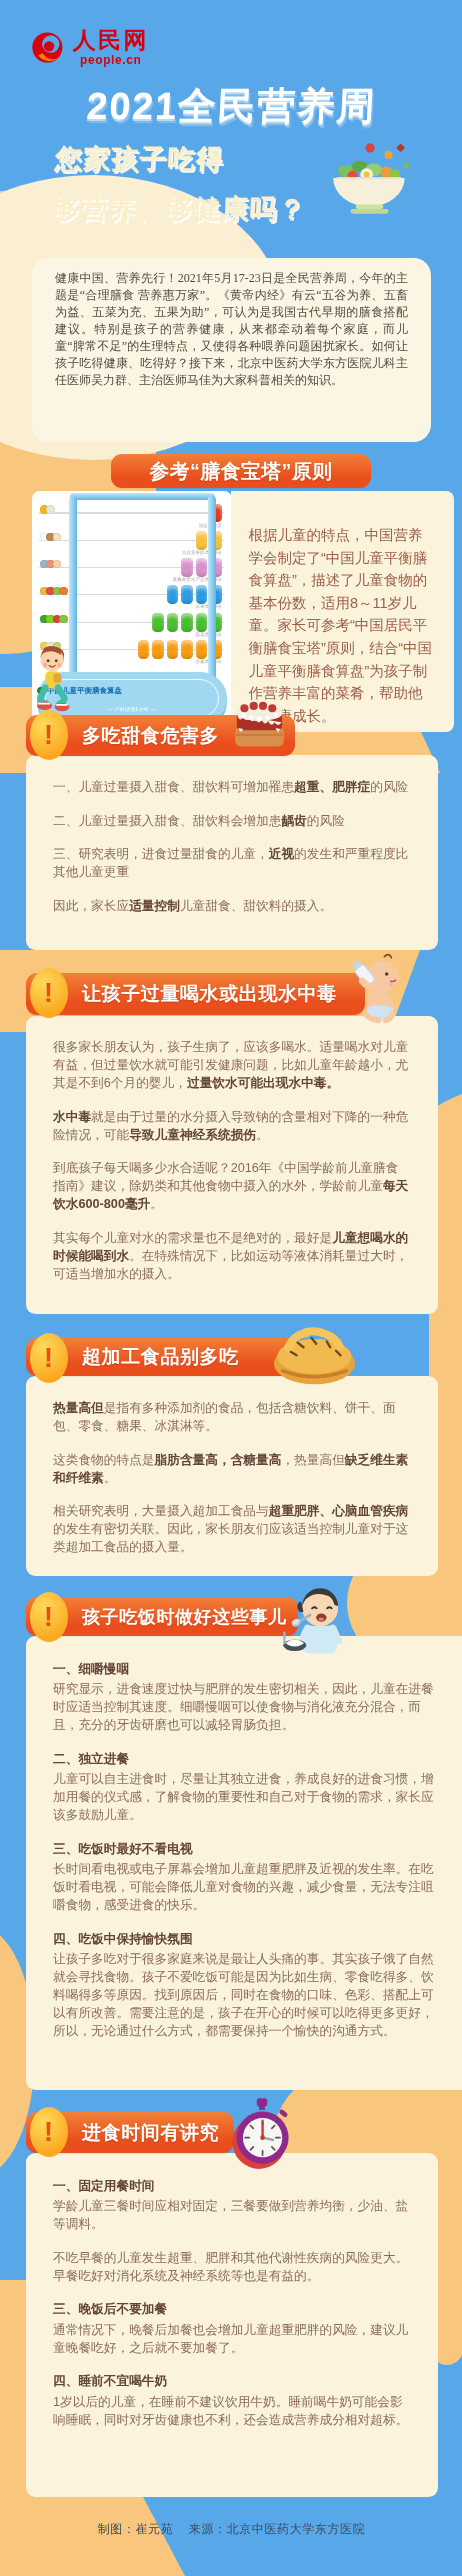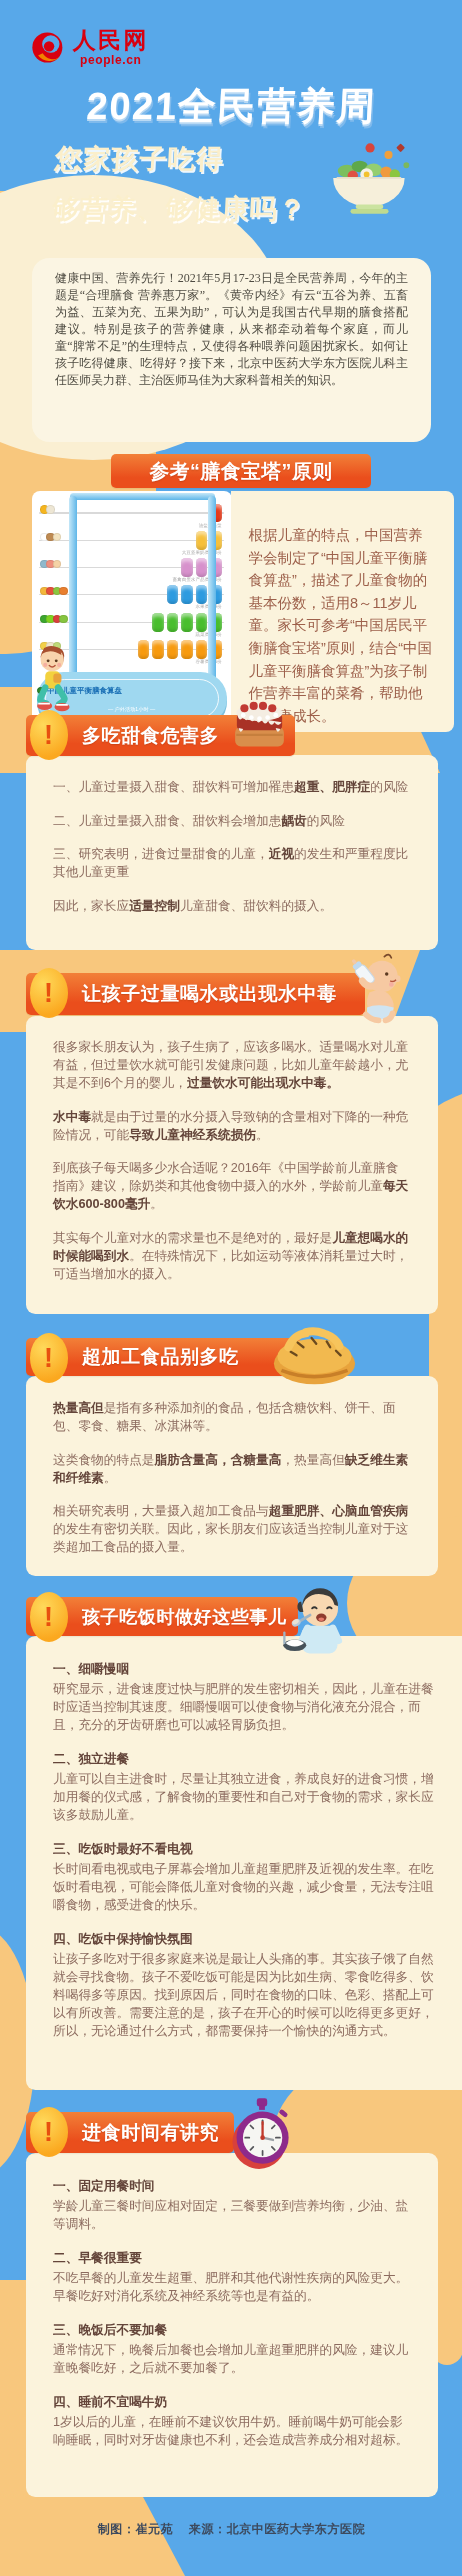--- a/index.html
+++ b/index.html
@@ -35,21 +35,21 @@
   .sub-line{font-size:27px;line-height:1.0;margin-bottom:23px;letter-spacing:1.2px;}
   .salad{position:absolute;left:324px;top:141px;z-index:2;}
 
   
   .intro{position:absolute;left:32px;top:258px;width:399px;height:184px;background:#FBF5E3;
     border-radius:17.4px;padding:11.6px 23px;z-index:2;font-family:"Liberation Serif",serif;
     font-size:12px;line-height:17px;color:#4E4B42;text-align:justify;overflow:hidden;}
 
   
   .banner{position:absolute;z-index:3;background:linear-gradient(180deg,#F28038 0%,#EA4E1C 70%);
-    border-radius:5px;display:flex;align-items:center;box-shadow:0 1.2px 0 rgba(0,0,0,.05);}
+    border-radius:11px;display:flex;align-items:center;box-shadow:0 1.2px 0 rgba(0,0,0,.05);}
   .banner .btitle{color:#FFFFFF;font-weight:900;letter-spacing:0.6px;
     text-shadow:0 1.2px 1.2px rgba(140,40,0,.3);white-space:nowrap;}
   .badge{position:absolute;left:3.5px;top:-4.6px;width:38px;height:50px;border-radius:50%;
     background:radial-gradient(circle at 35% 30%,#FFD95A,#FBA81F 75%);
     display:flex;align-items:center;justify-content:center;z-index:4;}
   .badge .mark{font-size:27px;font-weight:900;color:#E8500F;line-height:1;}
   .b-center{justify-content:center;}
   .b-left .btitle{margin-left:56px;}
 
   
@@ -87,21 +87,21 @@
     border-radius:21px;}
   .ab-title{position:absolute;left:0;top:14px;width:100%;text-align:left;font-size:7.5px;
     font-weight:bold;color:#1A6FB5;}
   .ab-dot{display:inline-block;width:7.5px;height:7.5px;border-radius:50%;background:#2E8B2E;
     vertical-align:-1.2px;margin-right:2.9px;border:1.2px solid #1E6B1E;}
   .ab-outdoor{position:absolute;left:0;top:34px;width:100%;text-align:center;font-size:5.2px;color:#FFFFFF;}
   .ab-boy{position:absolute;left:-2.3px;top:149px;z-index:3;}
 
   
   .footer{position:absolute;left:0;top:2521px;width:100%;text-align:center;z-index:2;
-    font-size:12px;font-weight:bold;color:#3D4A5E;letter-spacing:0.6px;}
+    font-size:12px;font-weight:normal;color:#3D4A5E;letter-spacing:0.6px;}
   .footer span{margin:0 5.8px;}
 </style>
 </head>
 <body>
 
 <div id="poster">
 
   <div class="decor d-tan d-tan-a"></div>
   <div class="decor d-cream-b"></div>
   <div class="decor d-tan d-band2"></div>
@@ -430,21 +430,20 @@
         <path d="M40 88 l-5 5"></path>
     </g>
     <path d="M56 72 L56 45" stroke="#C0392B" stroke-width="4" stroke-linecap="round"></path>
     <path d="M56 72 L74 76" stroke="#9AA0A6" stroke-width="4" stroke-linecap="round"></path>
     <circle cx="56" cy="72" r="4" fill="#C0392B"></circle>
   </svg>
   <div class="panel" style="left:26px;top:2153px;width:412px;height:344px;padding:24px 27px 5.8px;">
     <div>
         <p class="p-head">一、固定用餐时间</p>
         <p class="para"><span>学龄儿童三餐时间应相对固定，三餐要做到营养均衡，少油、盐等调料。</span></p>
-        <p class="p-head">二、早餐很重要</p>
         <p class="para"><span>不吃早餐的儿童发生超重、肥胖和其他代谢性疾病的风险更大。早餐吃好对消化系统及神经系统等也是有益的。</span></p>
         <p class="p-head">三、晚饭后不要加餐</p>
         <p class="para"><span>通常情况下，晚餐后加餐也会增加儿童超重肥胖的风险，建议儿童晚餐吃好，之后就不要加餐了。</span></p>
         <p class="p-head">四、睡前不宜喝牛奶</p>
         <p class="para"><span>1岁以后的儿童，在睡前不建议饮用牛奶。睡前喝牛奶可能会影响睡眠，同时对牙齿健康也不利，还会造成营养成分相对超标。</span></p>
       </div>
   </div>
 
   <div class="footer">
     <span>制图：崔元苑</span>

